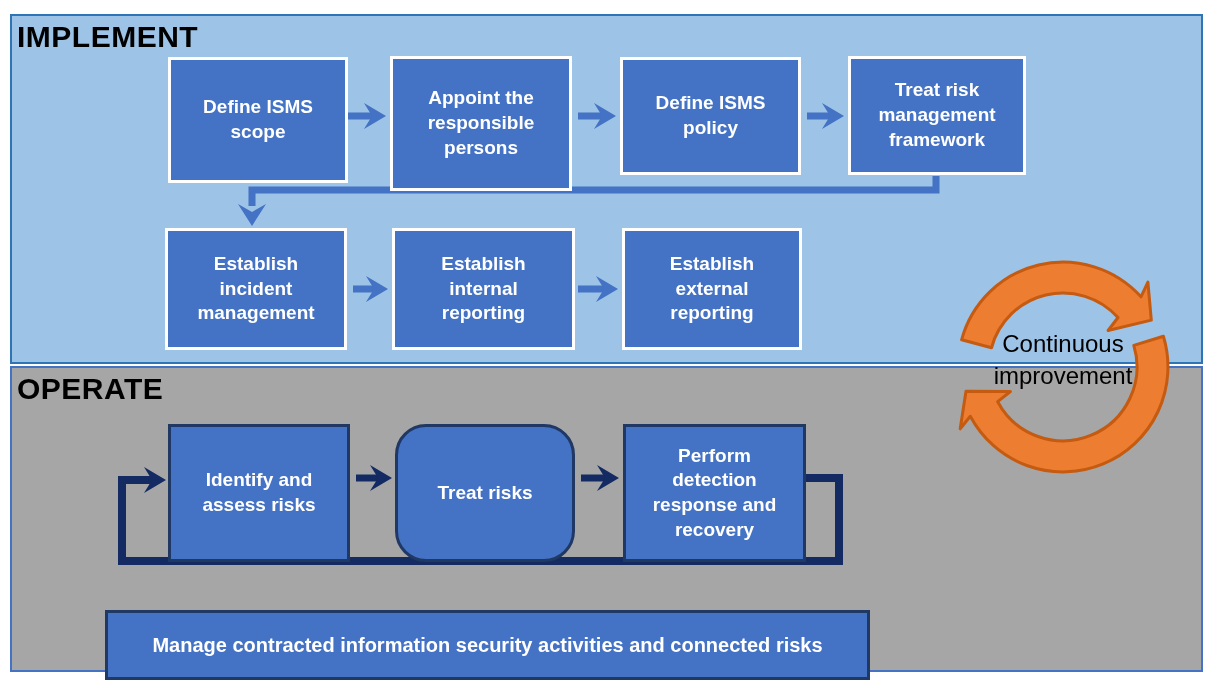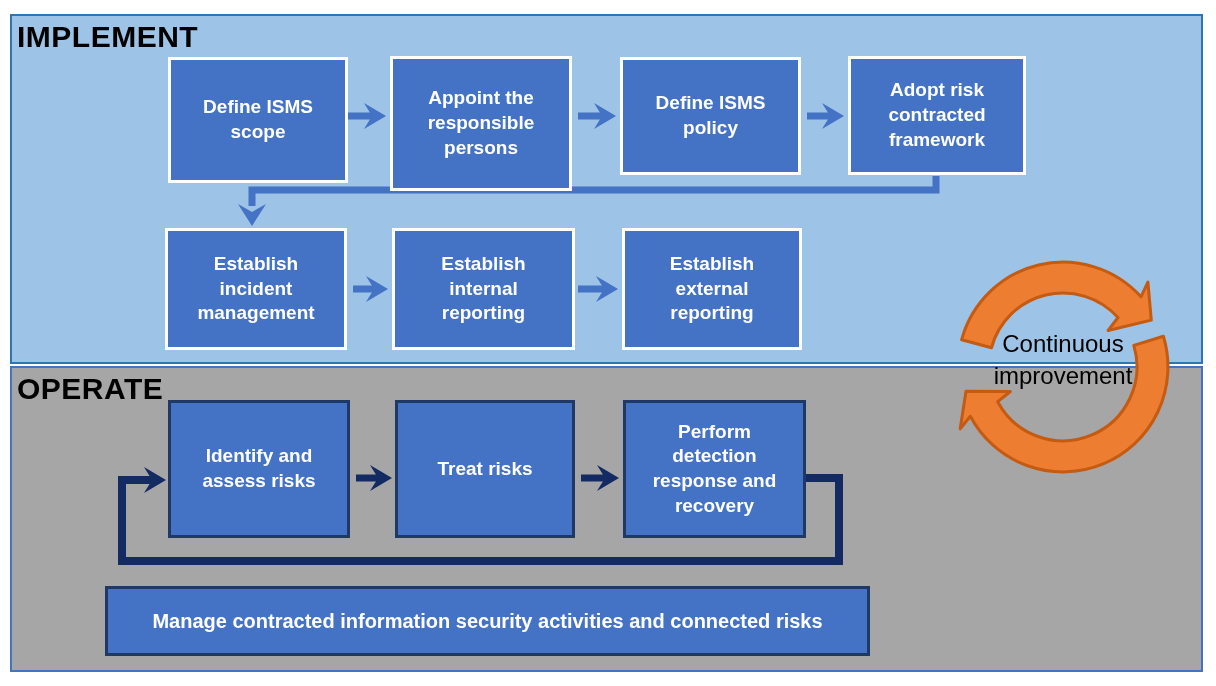--- a/index.html
+++ b/index.html
@@ -31,33 +31,33 @@
   #operate-title  { left: 17px; top: 372px; }
   .box {
     position: absolute; box-sizing: border-box;
     background: var(--box-fill, #4472C4);
     color: #fff; font-weight: bold; font-size: 19px; line-height: 1.3;
     display: flex; align-items: center; justify-content: center;
     text-align: center; padding: 4px 12px;
     z-index: 3;
   }
   .box.impl { border: 3px solid var(--box-border-implement, #FFFFFF); }
-  .box.oper { border: 3px solid var(--box-border-operate, #1F3864); }
+  .box.oper { border: 3px solid var(--box-border-operate, #1F3864); margin-top: 24px; }
   
   #box-define-scope      { left: 168px; top: 57px;  width: 180px; height: 126px; }
   #box-appoint-persons   { left: 390px; top: 56px;  width: 182px; height: 135px; }
   #box-define-policy     { left: 620px; top: 57px;  width: 181px; height: 118px; }
   #box-adopt-framework   { left: 848px; top: 56px;  width: 178px; height: 119px; }
   
   #box-establish-incident { left: 165px; top: 228px; width: 182px; height: 122px; }
   #box-establish-internal { left: 392px; top: 228px; width: 183px; height: 122px; }
   #box-establish-external { left: 622px; top: 228px; width: 180px; height: 122px; }
   
   #box-identify-risks    { left: 168px; top: 400px; width: 182px; height: 138px; }
-  #box-treat-risks       { left: 395px; top: 400px; width: 180px; height: 138px; }
+  #box-treat-risks       { left: 395px; top: 400px; width: 180px; height: 138px; border-radius: 31px; }
   #box-perform-detection { left: 623px; top: 400px; width: 183px; height: 138px; }
   #banner-box {
     left: 105px; top: 586px; width: 765px; height: 70px;
     font-size: 20px;
   }
   #arrow-layer {
     position: absolute; left: 0; top: 0; width: 1216px; height: 686px;
     z-index: 2; pointer-events: none;
   }
   #cycle-svg {
@@ -125,21 +125,21 @@
 
   <g>
     <path class="oper-line" d="M806 478 L839 478 L839 561 L122 561 L122 480 L152 480" stroke-width="8"></path>
     <polygon class="oper-arrow" points="144,467 166,480 144,493 152,480"></polygon>
   </g>
 </svg>
 
 <div class="box impl" id="box-define-scope">Define ISMS scope</div>
 <div class="box impl" id="box-appoint-persons">Appoint the responsible persons</div>
 <div class="box impl" id="box-define-policy">Define ISMS policy</div>
-<div class="box impl" id="box-adopt-framework">Adopt risk contracted framework</div>
+<div class="box impl" id="box-adopt-framework">Treat risk management framework</div>
 
 <div class="box impl" id="box-establish-incident">Establish incident management</div>
 <div class="box impl" id="box-establish-internal">Establish internal reporting</div>
 <div class="box impl" id="box-establish-external">Establish external reporting</div>
 
 <div class="box oper" id="box-identify-risks">Identify and assess risks</div>
 <div class="box oper" id="box-treat-risks">Treat risks</div>
 <div class="box oper" id="box-perform-detection">Perform detection response and recovery</div>
 
 <div class="box oper" id="banner-box">Manage contracted information security activities and connected risks</div>

